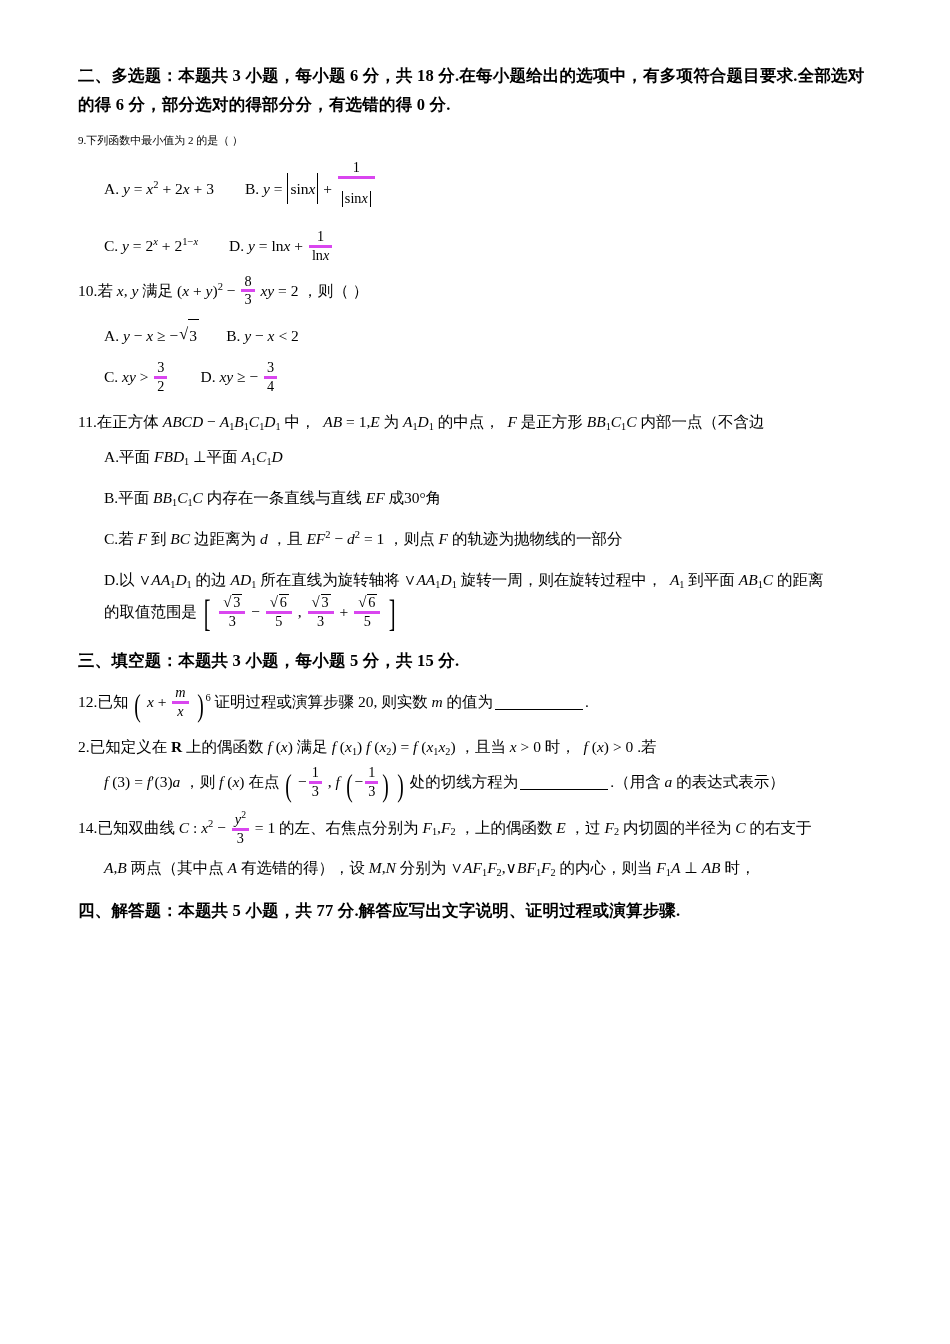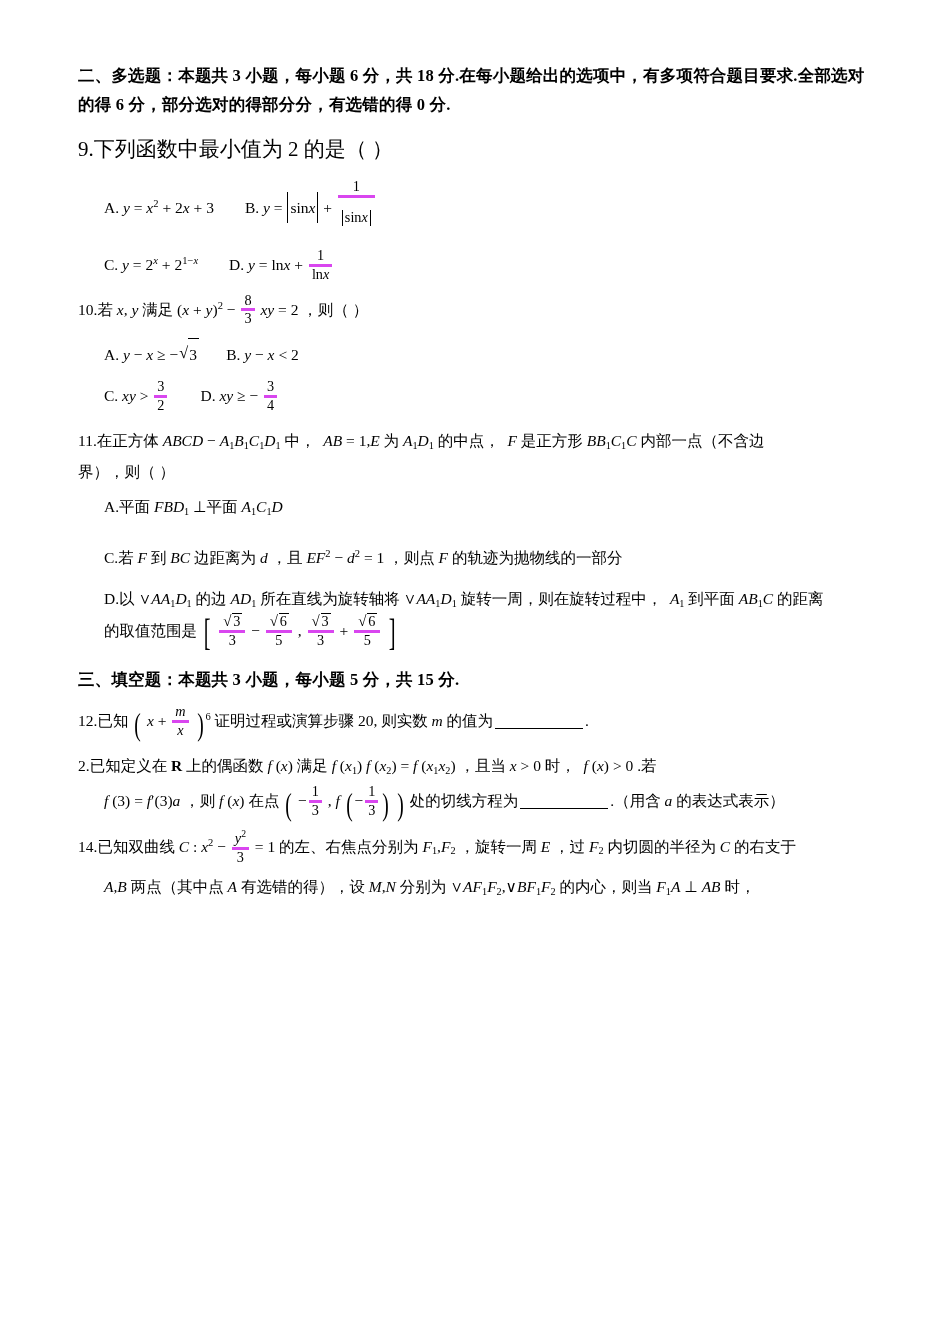--- a/index.html
+++ b/index.html
@@ -29,21 +29,21 @@
     width: 800px;
   }
   .section-head {
     font-weight: bold;
     font-size: 16.5px;
     line-height: 1.75;
     letter-spacing: 0.2px;
     margin: 0 0 6px 0;
   }
   .q {
-    font-size: 21px;
+    font-size: 11px;
     line-height: 1.9;
     margin: 0;
   }
   .qline {
     font-size: 15.5px;
     line-height: 2.0;
     margin: 0;
     white-space: nowrap;
   }
   .indent {
@@ -206,33 +206,39 @@
       &nbsp;<span class="mi">AB</span> <span class="mo">=</span> <span class="mn">1,</span><span class="mi">E</span>
       <span>为</span>
       <span class="mi">A</span><sub class="s">1</sub><span class="mi">D</span><sub class="s">1</sub>
       <span>的中点，</span>
       &nbsp;<span class="mi">F</span>
       <span>是正方形</span>
       <span class="mi">BB</span><sub class="s">1</sub><span class="mi">C</span><sub class="s">1</sub><span class="mi">C</span>
       <span>内部一点（不含边</span>
     </div>
 
-    <div class="qline">界），则（        ）</div>
 
     <div class="smallgap"></div>
 
     <div class="qline indent">
       <span>A.平面</span>
       <span class="mi">FBD</span><sub class="s">1</sub>
       <span>⊥平面</span>
       <span class="mi">A</span><sub class="s">1</sub><span class="mi">C</span><sub class="s">1</sub><span class="mi">D</span>
     </div>
 
     <div class="blockgap"></div>
 
+    <div class="qline indent">
+      <span>B.平面</span>
+      <span class="mi">BB</span><sub class="s">1</sub><span class="mi">C</span><sub class="s">1</sub><span class="mi">C</span>
+      <span>内存在一条直线与直线</span>
+      <span class="mi">EF</span>
+      <span>成30°角</span>
+    </div>
 
     <div class="blockgap"></div>
 
     <div class="qline indent">
       <span>C.若</span>
       <span class="mi">F</span>
       <span>到</span>
       <span class="mi">BC</span>
       <span>边距离为</span>
       <span class="mi">d</span>
@@ -324,21 +330,21 @@
 
     <div class="blockgap"></div>
 
     <div class="qline">
       <span>14.已知双曲线</span>
       <span class="mi">C</span> <span class="mo">:</span> <span class="mi">x</span><sup class="en">2</sup> <span class="mo">−</span>
       <span class="frac"><span class="num"><span class="mi">y</span><sup class="en">2</sup></span><span class="den"><span class="mn">3</span></span></span>
       <span class="mo">=</span> <span class="mn">1</span>
       <span>的左、右焦点分别为</span>
       <span class="mi">F</span><sub class="s">1</sub><span class="mo">,</span><span class="mi">F</span><sub class="s">2</sub>
-      <span>，旋转一周</span>
+      <span>，上的偶函数</span>
       <span class="mi">E</span>
       <span>，过</span>
       <span class="mi">F</span><sub class="s">2</sub>
       <span>内切圆的半径为</span>
       <span class="mi">C</span>
       <span>的右支于</span>
     </div>
 
     <div class="smallgap"></div>
 
@@ -353,15 +359,16 @@
       <span>的内心，则当</span>
       <span class="mi">F</span><sub class="s">1</sub><span class="mi">A</span> <span class="mo">⊥</span> <span class="mi">AB</span>
       <span>时，</span>
     </div>
 
     <div class="smallgap"></div>
 
 
     <div class="blockgap"></div>
 
+    <div class="section-head">四、解答题：本题共 5 小题，共 77 分.解答应写出文字说明、证明过程或演算步骤.</div>
 
   </div>
 </div>
 
 </body></html>

